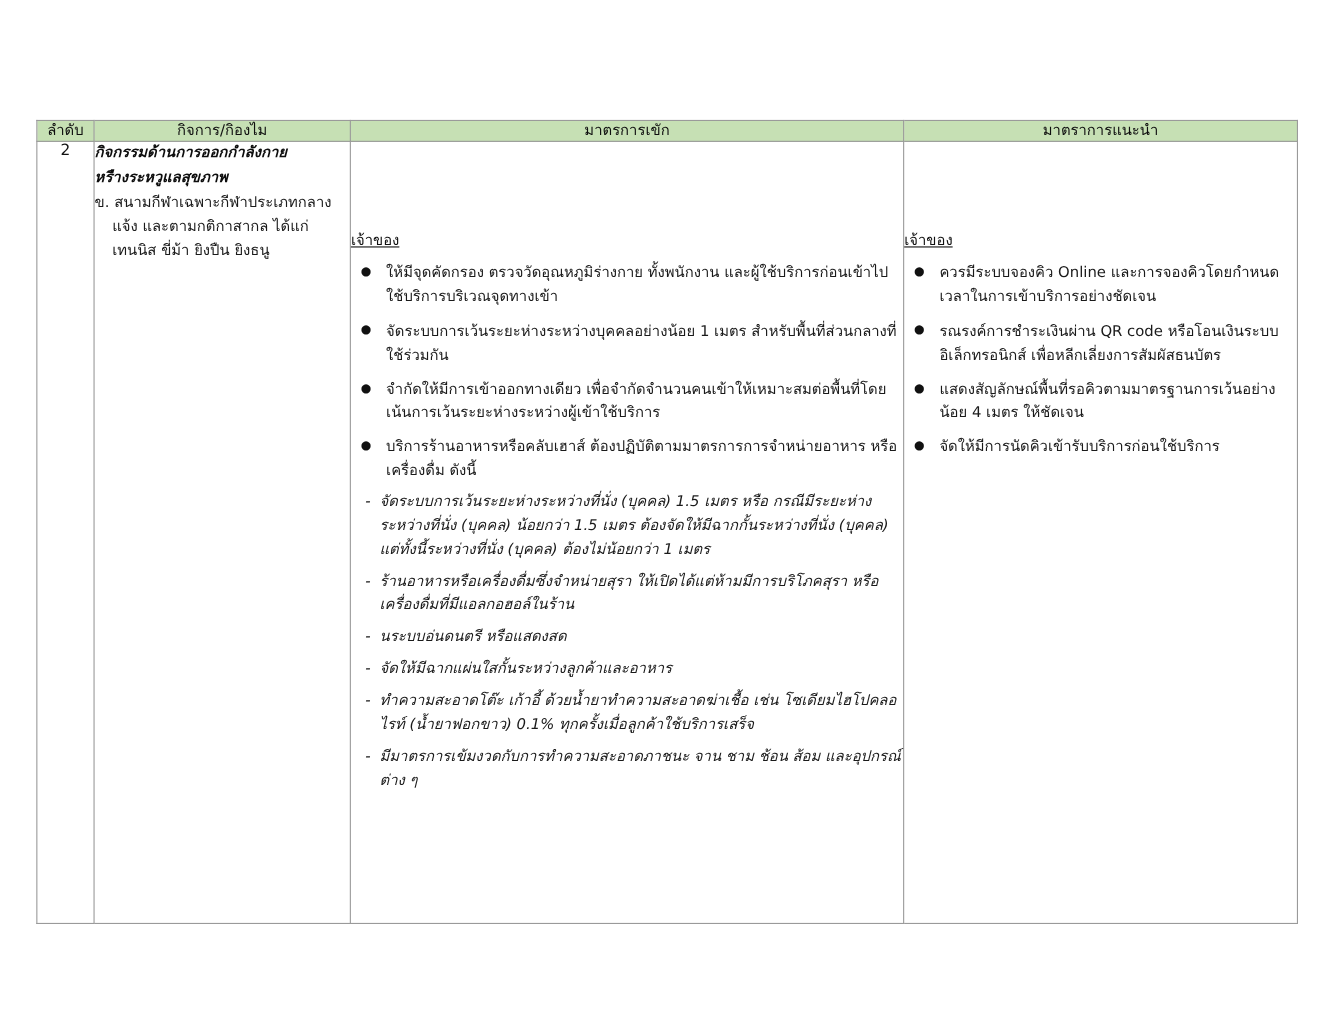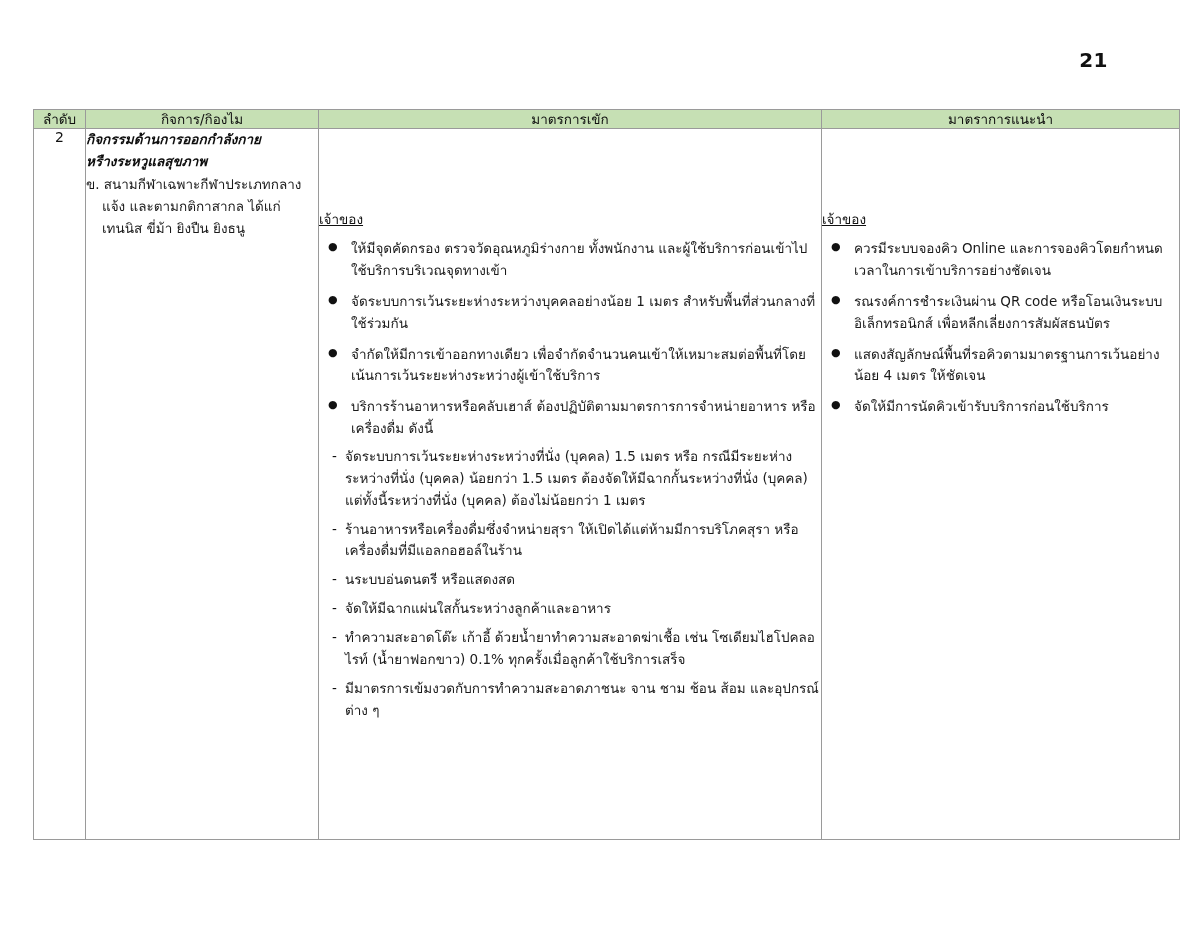--- a/index.html
+++ b/index.html
@@ -141,20 +141,21 @@
     font-size: 11px;
     line-height: 1.85;
     color: #111;
   }
   ul.bullets > li:last-child { margin-bottom: 0; }
 
   ul.dashes {
     list-style: none;
     margin: 6px 0 12px 0;
     padding: 0;
+    font-style: italic;
   }
   ul.dashes > li {
     position: relative;
     padding-left: 14px;
     margin-bottom: 7px;
   }
   ul.dashes > li::before {
     content: "-";
     position: absolute;
     left: 1px;
@@ -166,23 +167,20 @@
   .sub-wrap { margin-left: -20px; }
 
   
   .body-row td { height: 710px; }
 </style>
 </head>
 <body>
 
 <div class="page">
 
-  <div class="page-header">
-    <span class="page-number">21</span>
-  </div>
 
   <div class="table-wrap">
     <table class="measures">
       <colgroup>
         <col class="c-order">
         <col class="c-activity">
         <col class="c-main">
         <col class="c-reco">
       </colgroup>
       <thead>

